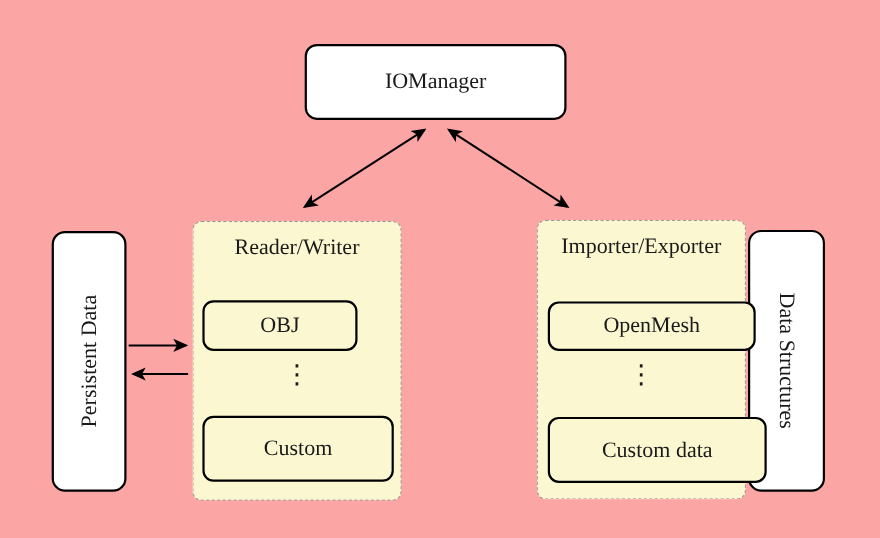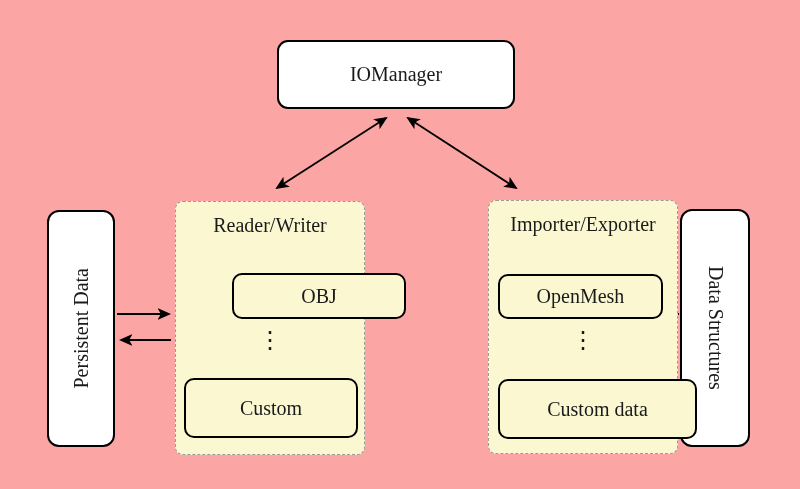--- a/index.html
+++ b/index.html
@@ -142,35 +142,35 @@
     <span class="vtext-up">Persistent Data</span>
   </div>
 
   <div class="vnode" style="left:680px; top:209px; width:70px; height:238px;">
     <span class="vtext-down">Data Structures</span>
   </div>
 
   <div class="panel" style="left:175px; top:201px; width:190px; height:254px;">
     <div class="panel-title">Reader/Writer</div>
 
-    <div class="item" style="left:8px; top:71px; width:174px; height:46px;margin-left:48px;">
+    <div class="item" style="left:8px; top:71px; width:141px; height:46px;">
       <span>OBJ</span>
     </div>
 
     <div class="vdots" style="top:126px;">⋮</div>
 
     <div class="item" style="left:8px; top:176px; width:174px; height:60px;text-align:right;">
       <span>Custom</span>
     </div>
   </div>
 
   <div class="panel" style="left:444px; top:200px; width:190px; height:254px;margin-left:44px;">
     <div class="panel-title">Importer/Exporter</div>
 
-    <div class="item" style="left:9px; top:73px; width:165px; height:45px;">
+    <div class="item" style="left:9px; top:73px; width:189px; height:45px;">
       <span>OpenMesh</span>
     </div>
 
     <div class="vdots" style="top:127px;">⋮</div>
 
     <div class="item" style="left:9px; top:178px; width:199px; height:60px;">
       <span>Custom data</span>
     </div>
   </div>
 

